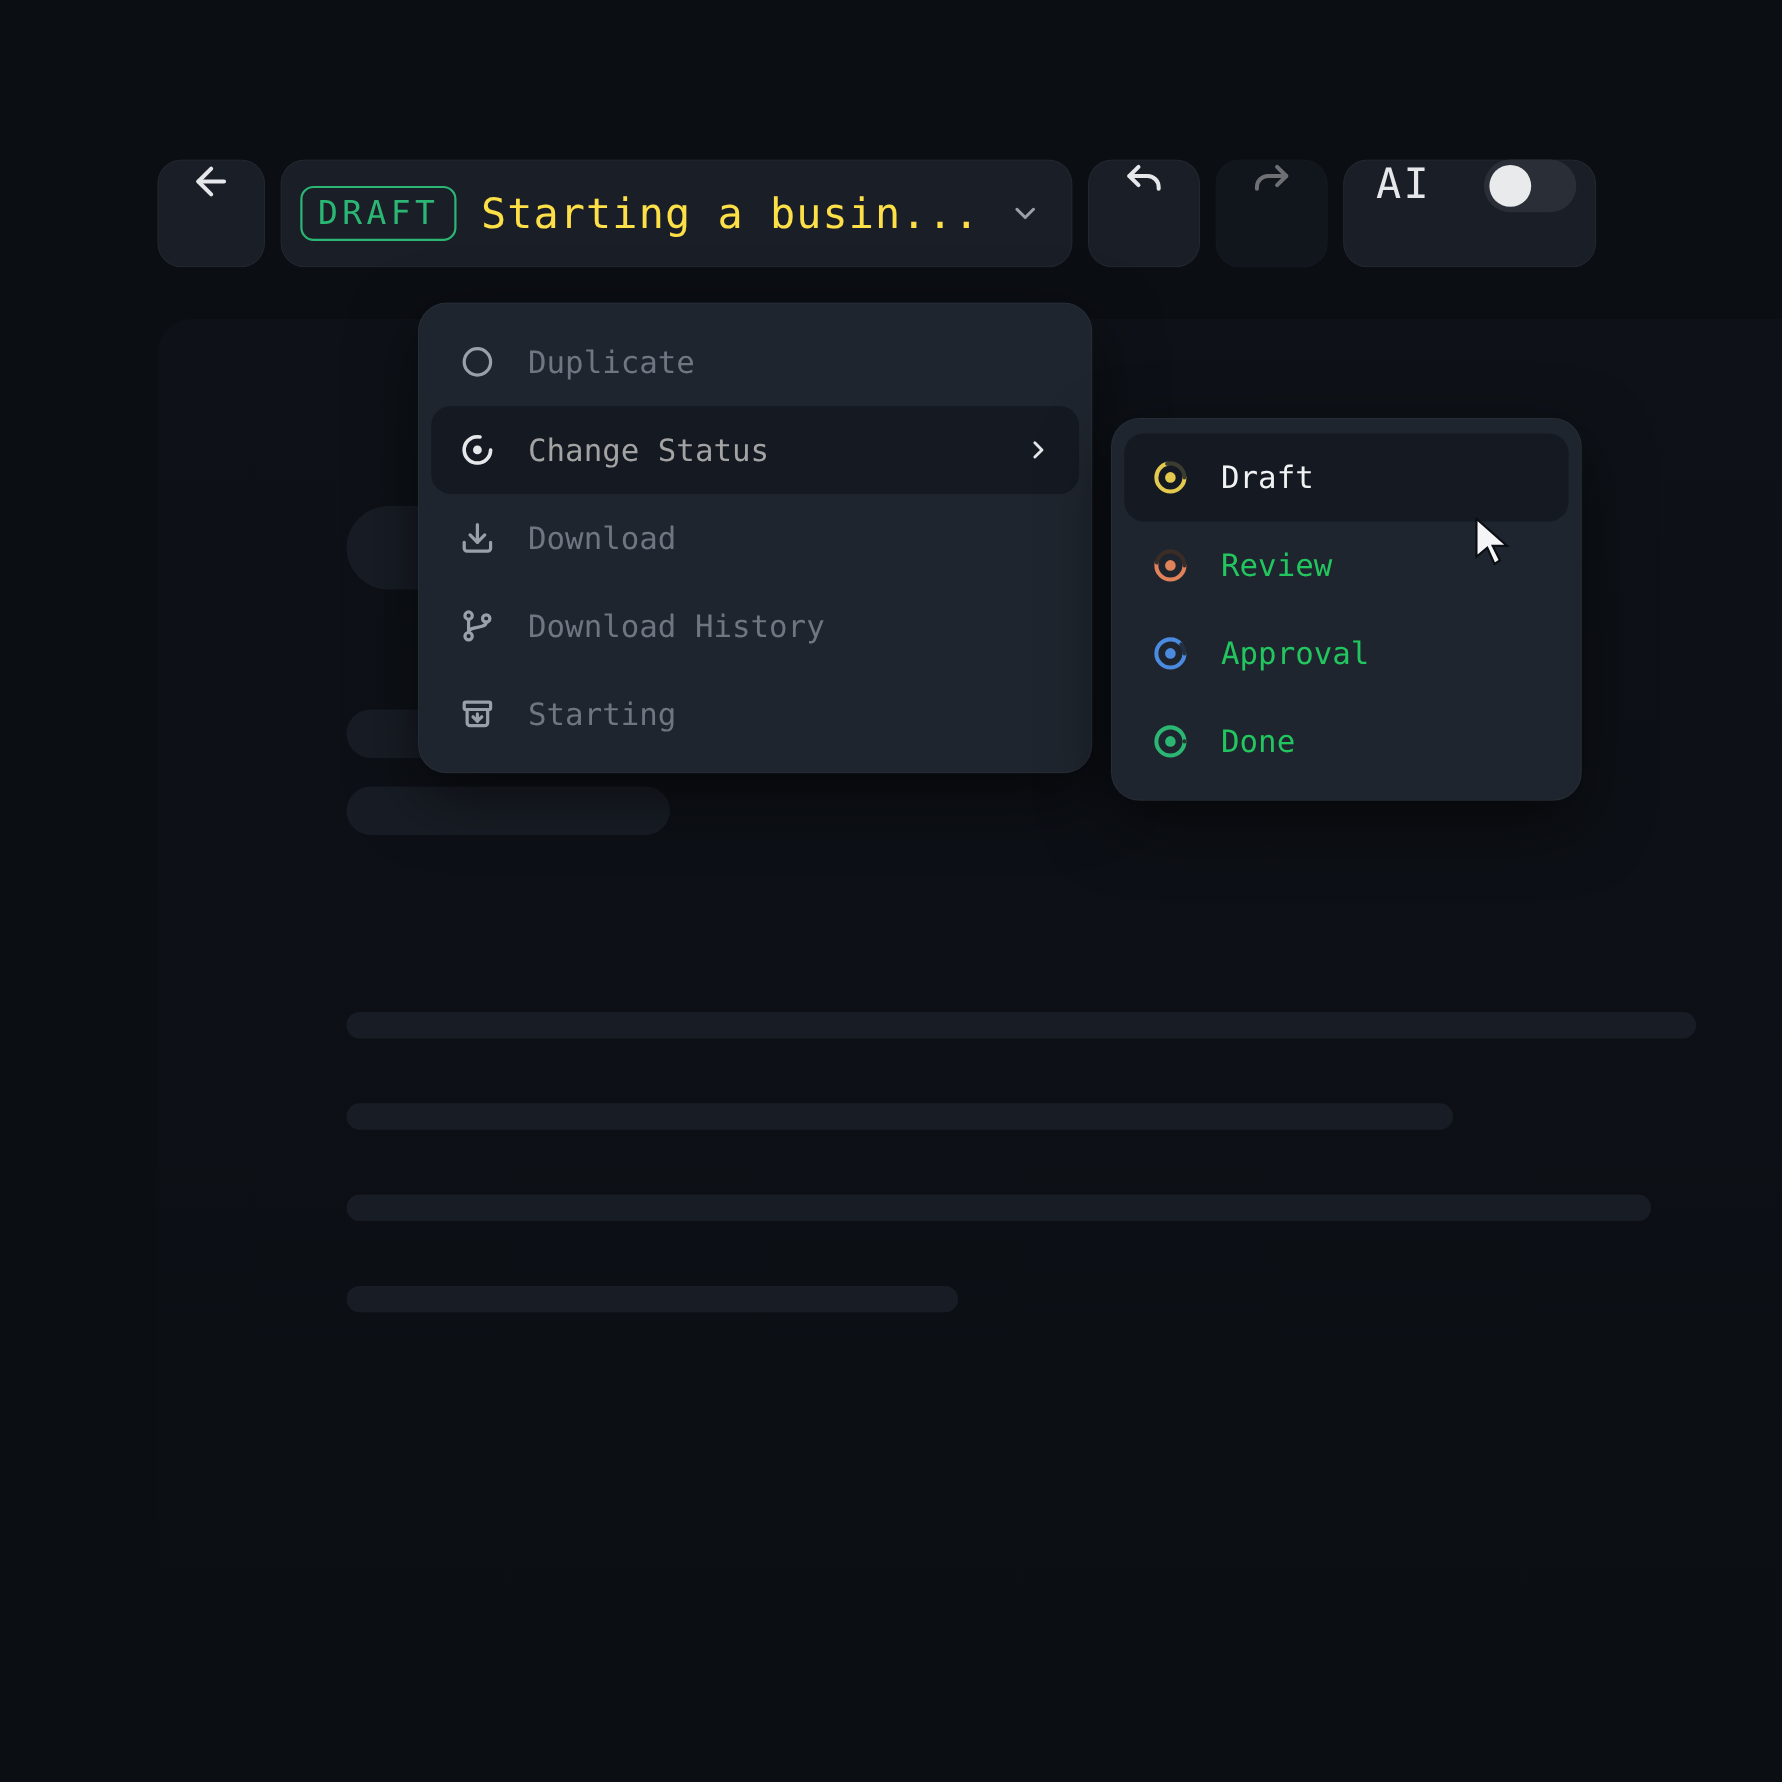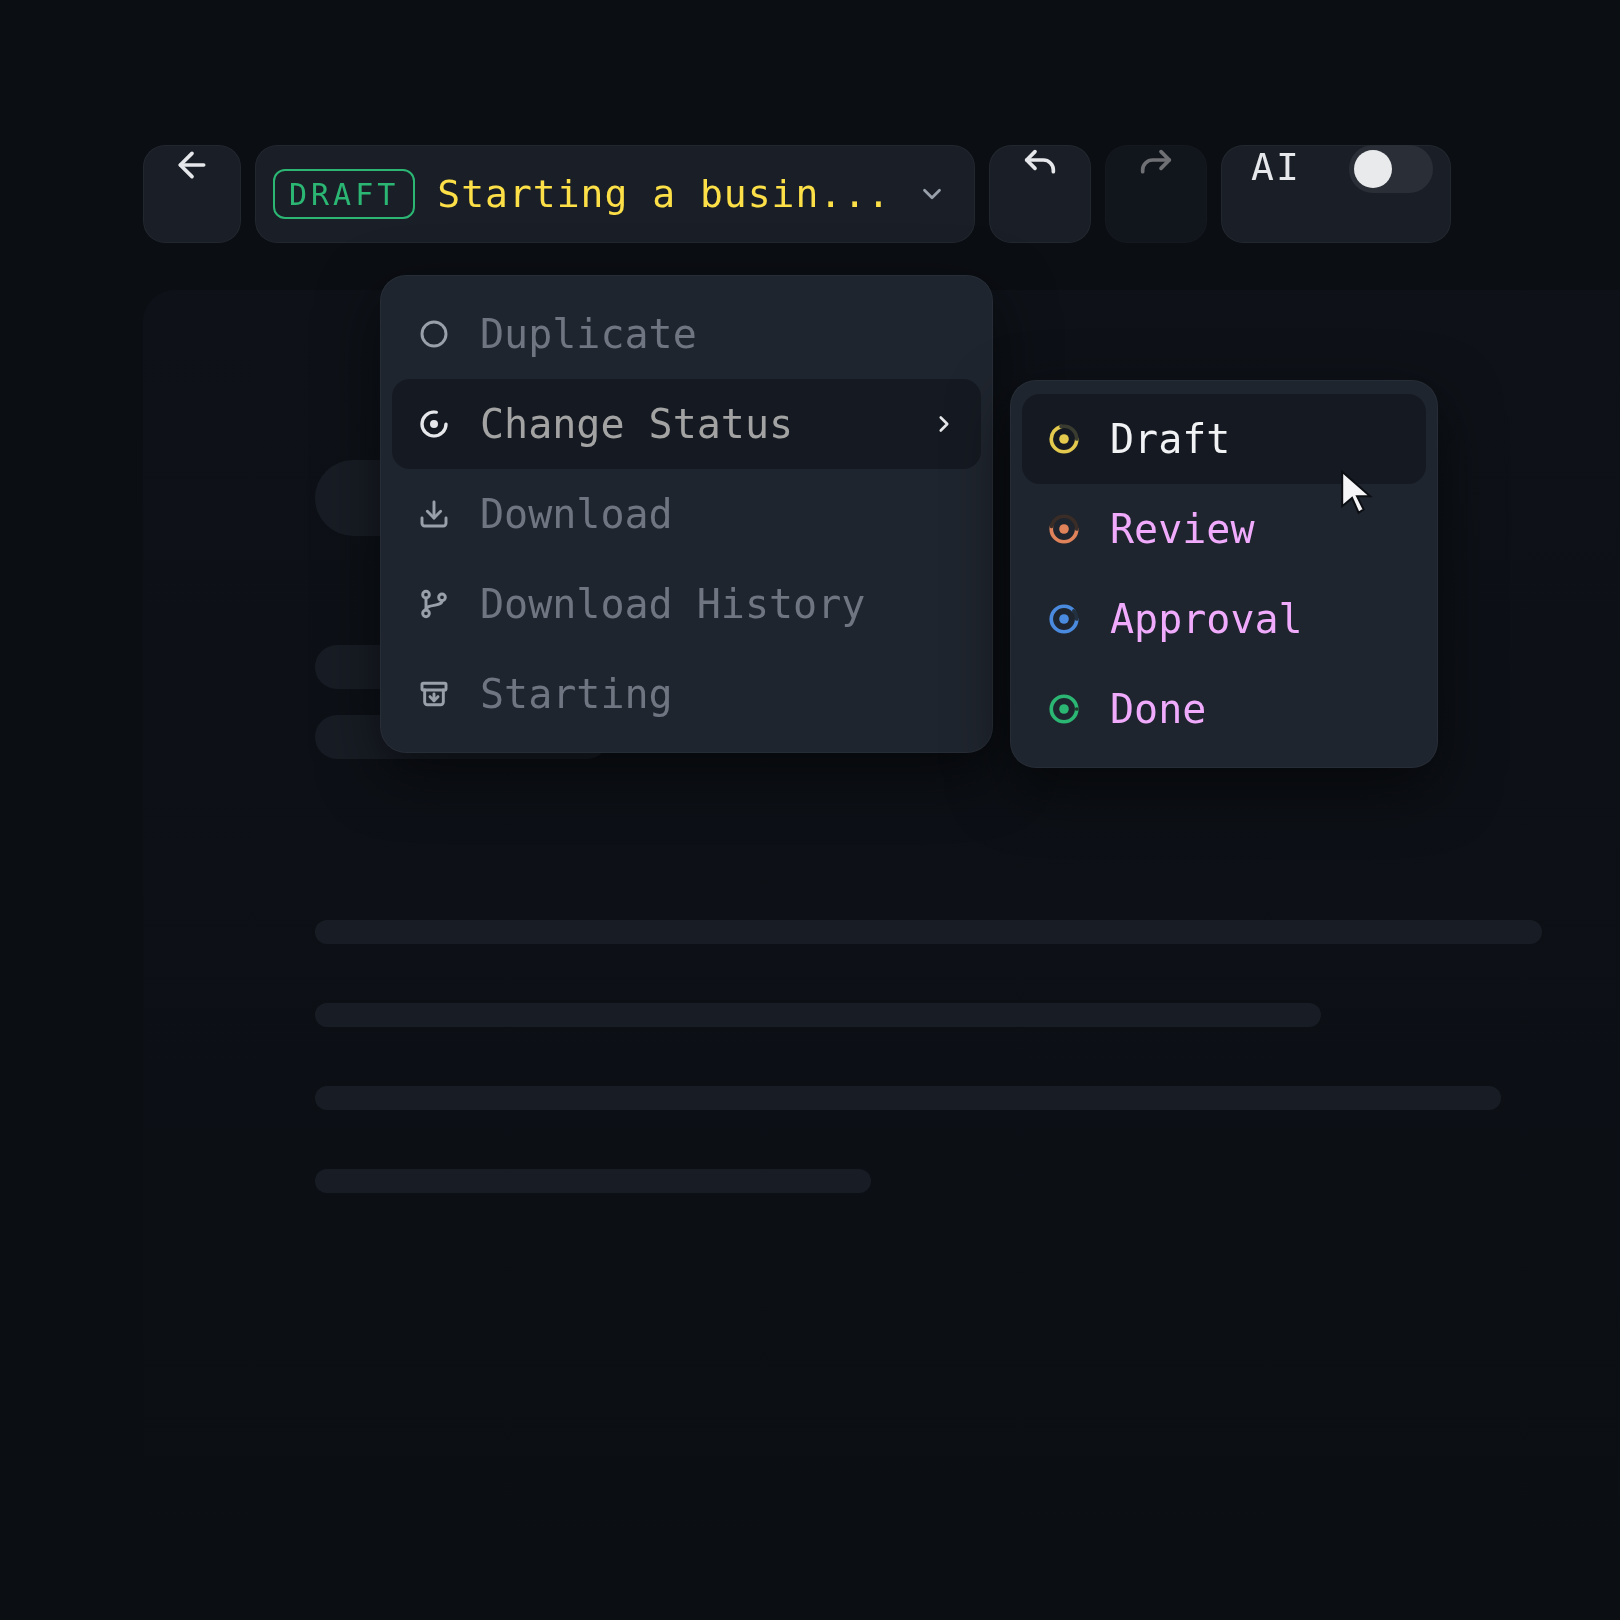--- a/index.html
+++ b/index.html
@@ -100,29 +100,29 @@
     }
     .menu-main { left: 380px; top: 275px; width: 613px; }
     .menu-sub  { left: 1010px; top: 380px; width: 428px; }
     .menu-item {
       display: flex;
       align-items: center;
       gap: 28px;
       padding: 22px 24px;
       border-radius: 18px;
       color: #6f7682;
-      font-size: 40px;
+      font-size: 28px;
     }
     .menu-item.active {
       background: #151a22;
       color: #a3a3a3;
     }
     .menu-item .mi-label { flex: 1; }
     .mi-icon { width: 36px; height: 36px; display: flex; align-items: center; justify-content: center; }
-    .sub-item { color: #f0abfc; }
+    .sub-item { color: #22c55e; }
     .sub-item.hover { background: #151a22; color: #f1f2f4; }
 
     
     .cursor {
       position: absolute;
       left: 1340px; top: 470px;
       color: #f5f5f7;
       pointer-events: none;
     }
 

